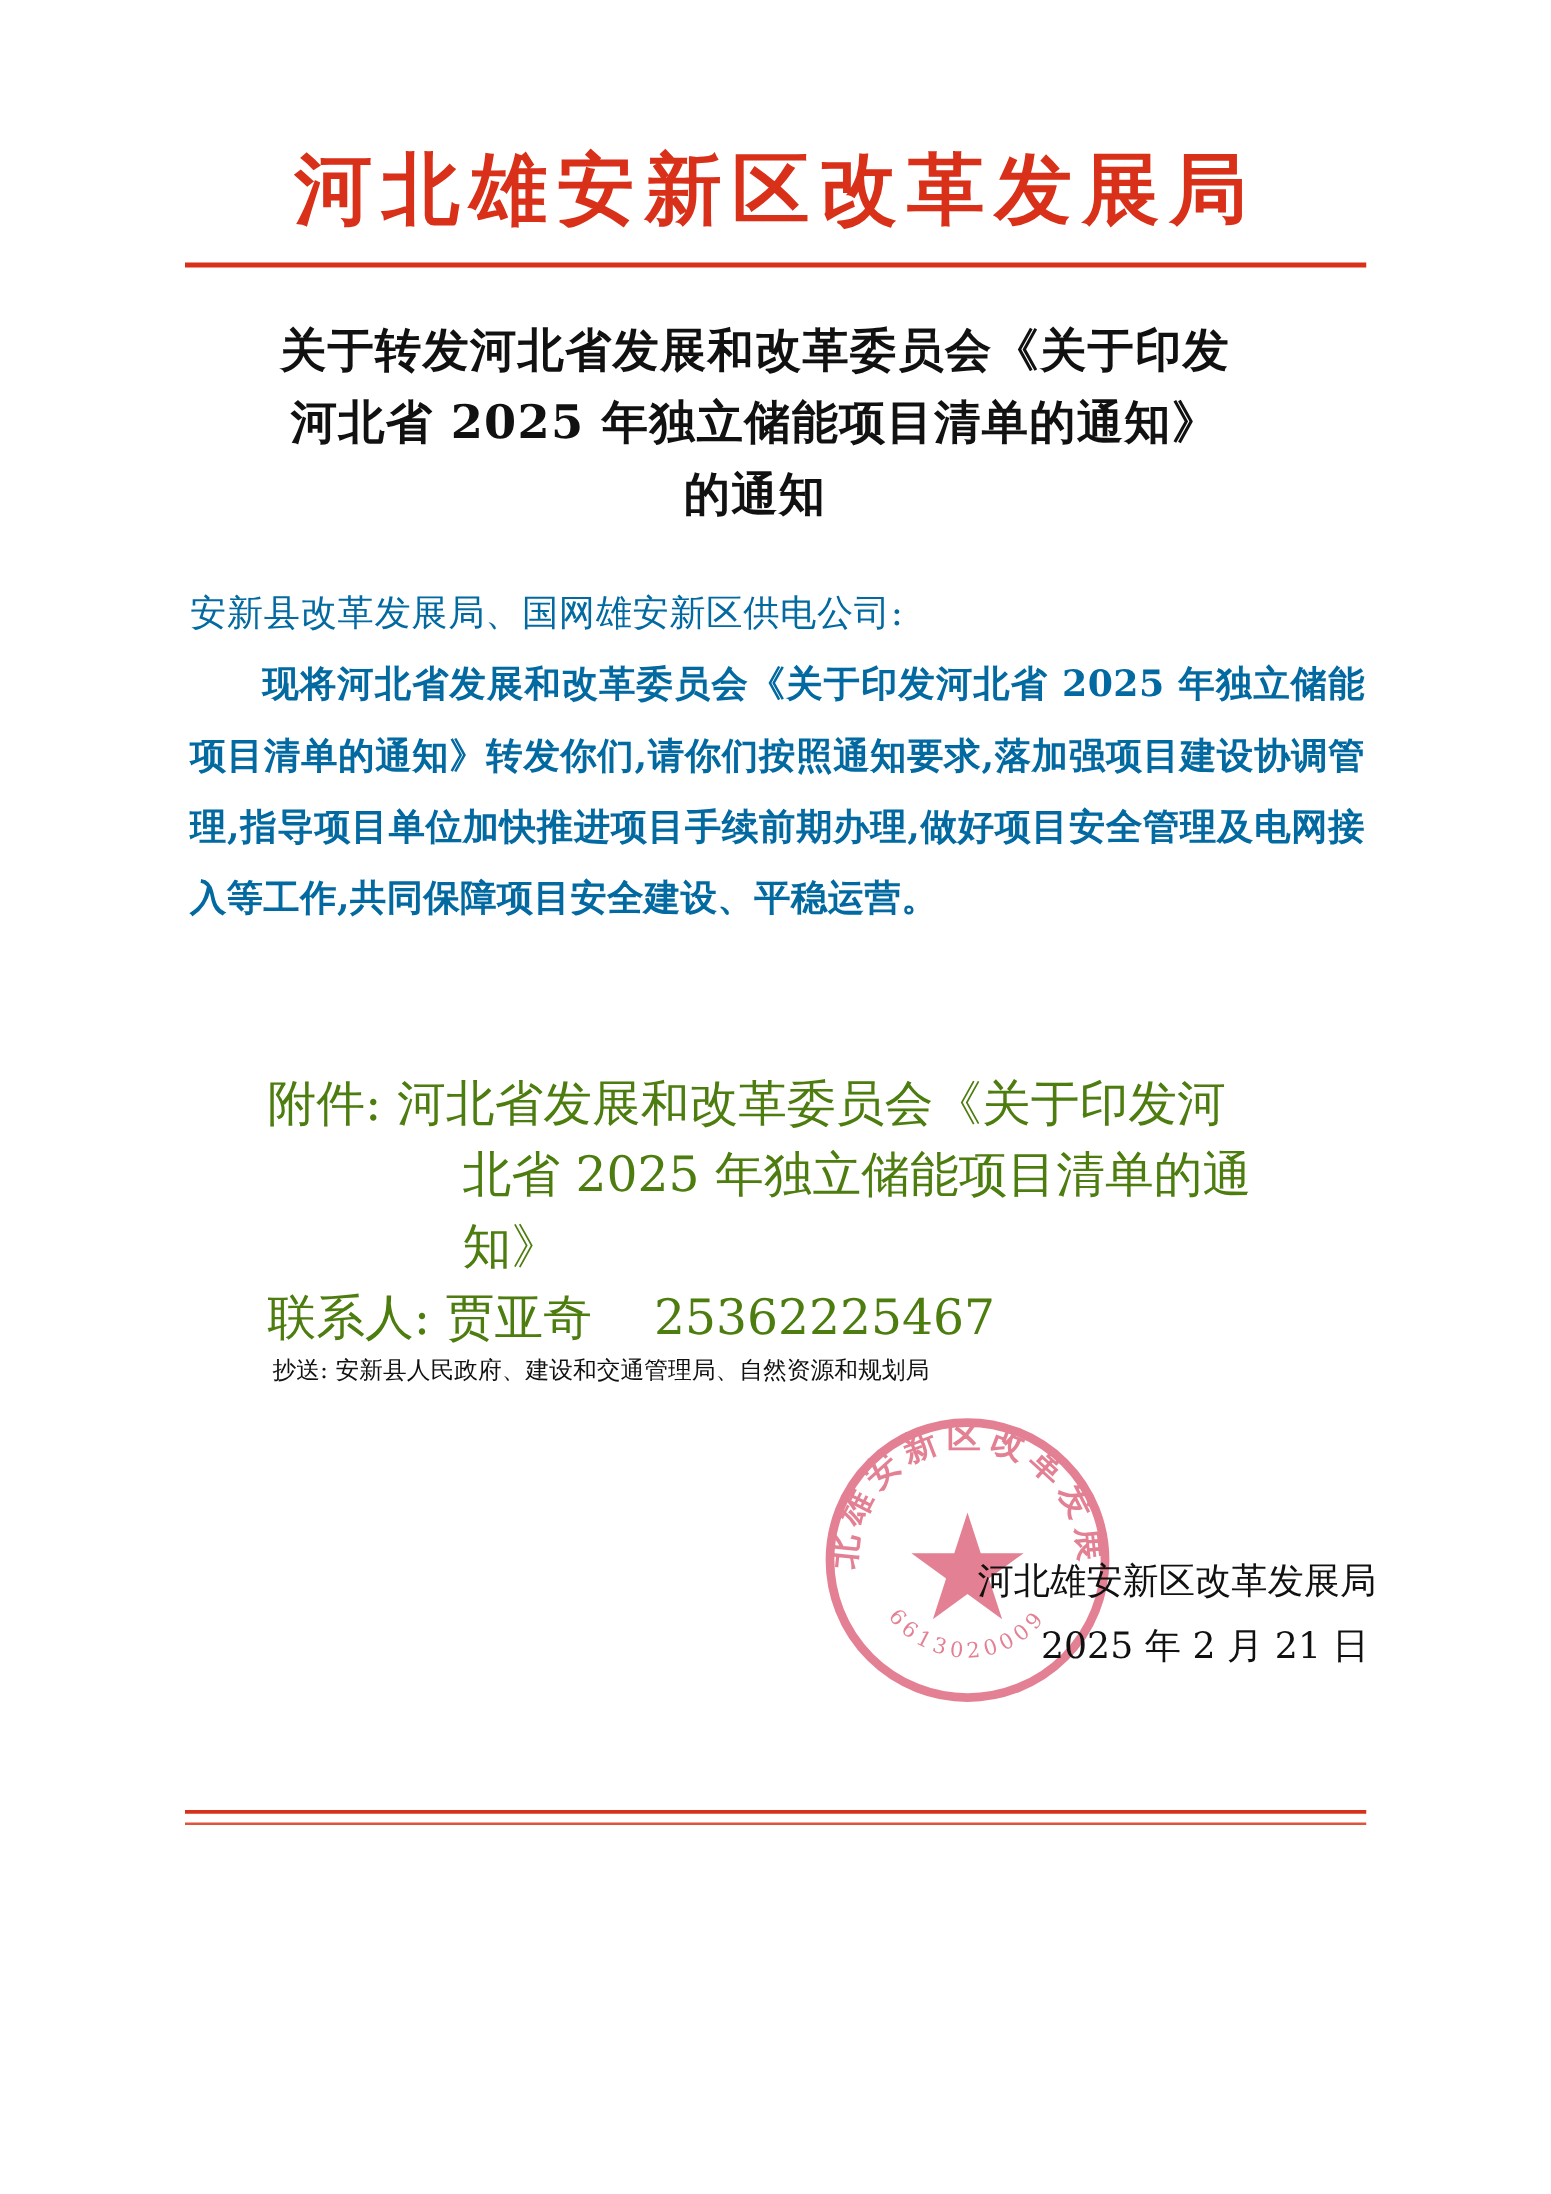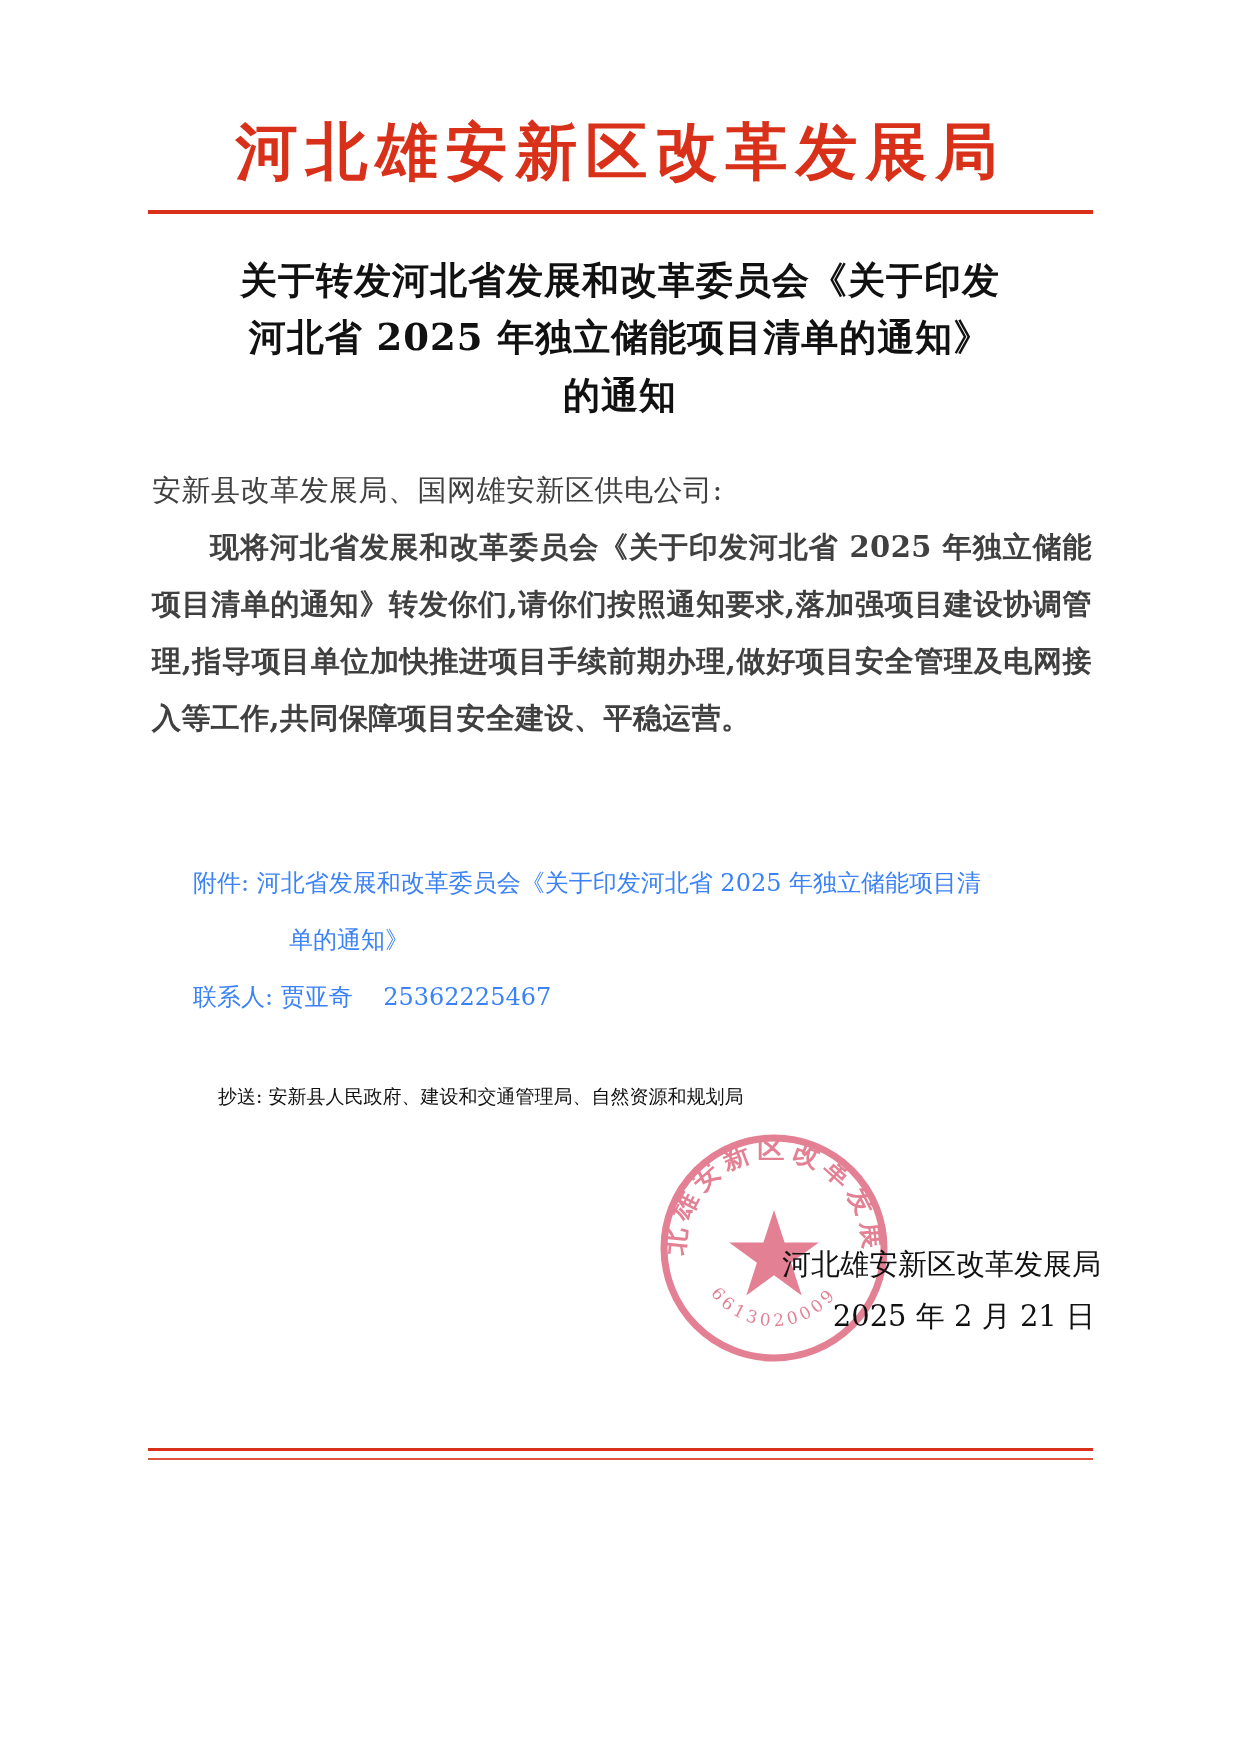--- a/index.html
+++ b/index.html
@@ -45,21 +45,21 @@
   .masthead-rule {
     margin-top: 24px;
     height: 4px;
     background: #d9301a;
     width: 100%;
   }
 
   
   .doc-title {
     position: absolute;
-    left: 160px;
+    left: 144px;
     top: 252px;
     width: 920px;
     text-align: center;
     font-family: "DejaVu Serif", "Liberation Serif", serif;
     font-weight: 700;
     font-size: 37px;
     line-height: 1.55;
     letter-spacing: 1px;
     color: #111;
   }
@@ -69,41 +69,41 @@
   }
 
   
   .body-block {
     position: absolute;
     left: 152px;
     top: 462px;
     width: 940px;
     font-size: 29px;
     line-height: 57px;
-    color: #404040;
+    color: #0369a1;
   }
   .recipient {
     letter-spacing: 0.5px;
   }
   .para {
     text-indent: 2em;
     text-align: justify;
     letter-spacing: 0.4px;
     font-weight: bold;
   }
 
   
   .attach-block {
     position: absolute;
-    left: 193px;
+    left: 214px;
     top: 855px;
     width: 800px;
-    font-size: 24px;
+    font-size: 39px;
     line-height: 57px;
-    color: #3b82f6;
+    color: #4d7c0f;
   }
   .hang {
     padding-left: 4.0em;
     text-indent: -4.0em;
   }
   .hang2 {
     padding-left: 3.4em;
     text-indent: -3.4em;
   }
 

